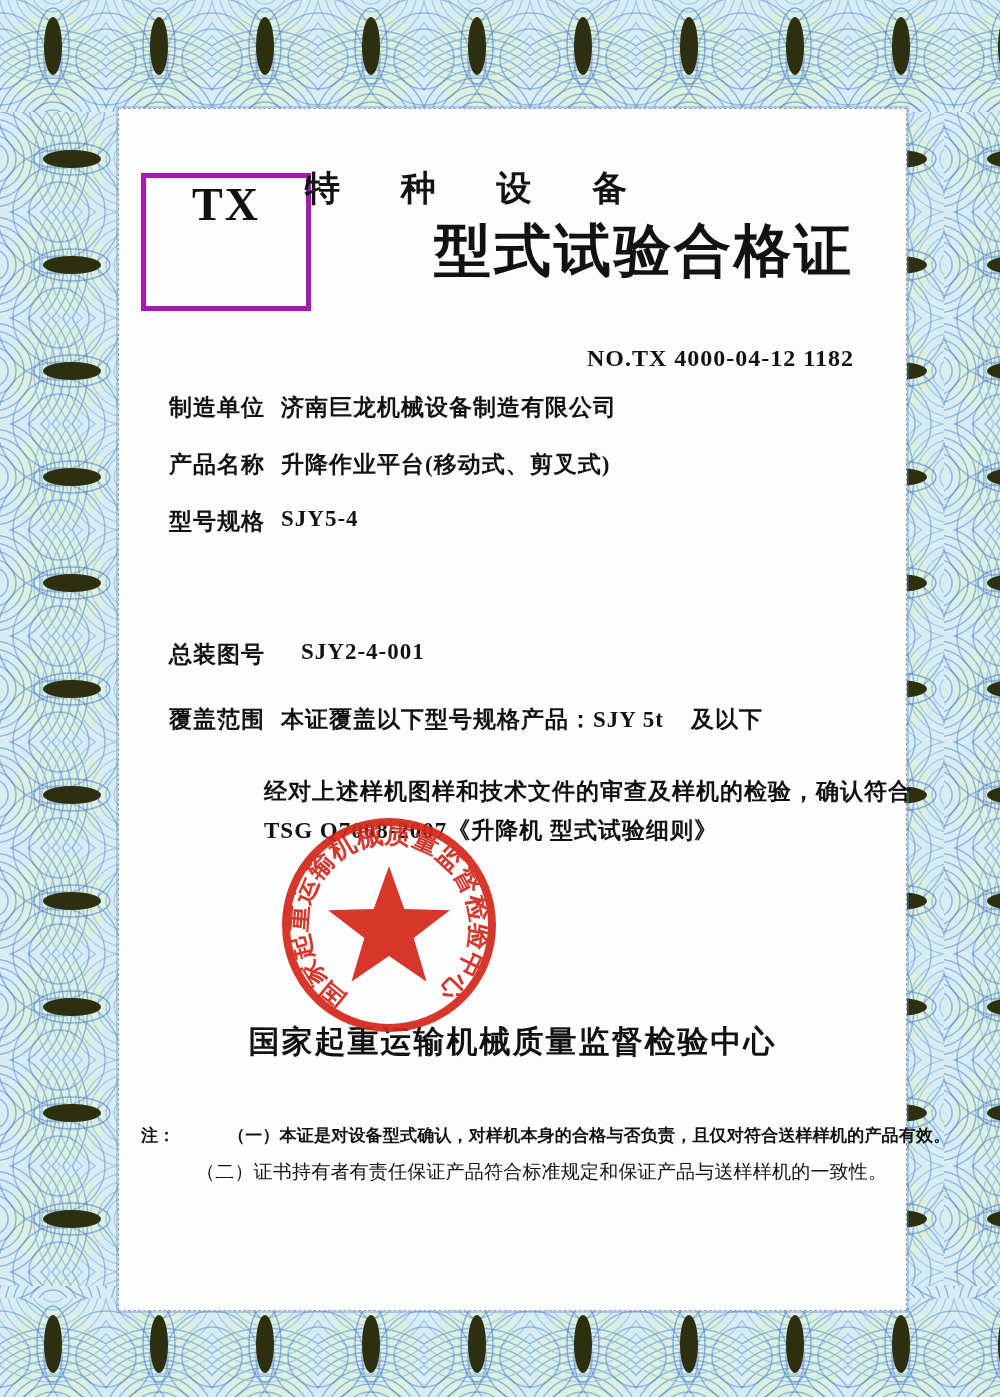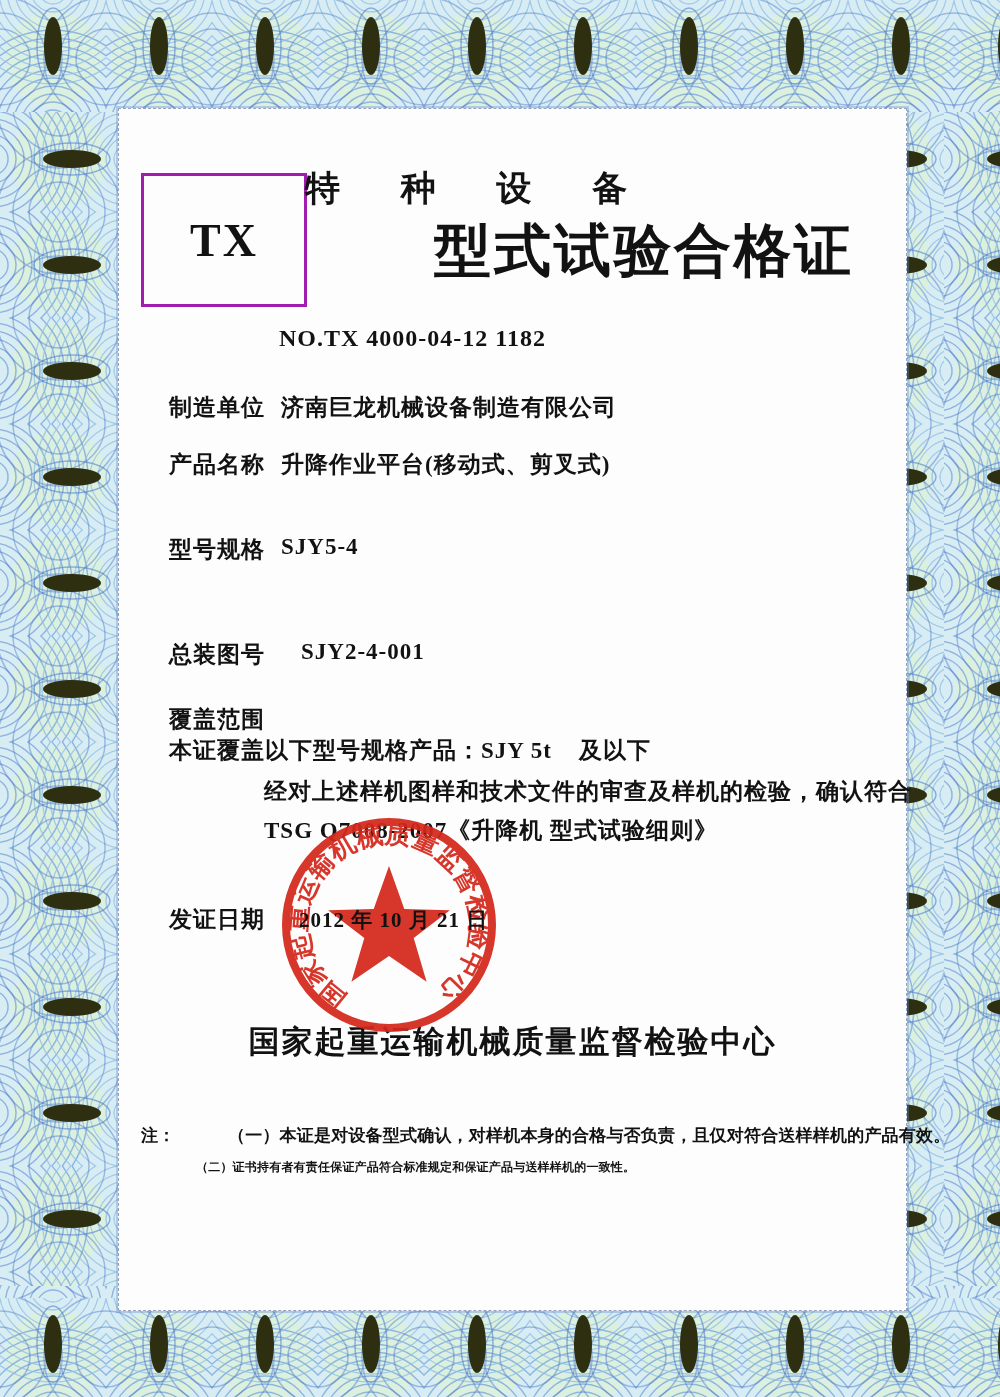--- a/index.html
+++ b/index.html
@@ -8,43 +8,43 @@
     font-family:"Liberation Serif","DejaVu Serif",serif;color:#121212;
   }
   svg.border-art{position:absolute;left:0;top:0;}
   .content{
     position:absolute;left:118px;top:108px;width:787px;height:1201px;
     background:#fdfdfd;border:1px dashed rgba(60,90,150,.55);
     box-shadow:0 0 0 2px rgba(96,138,196,.35);
   }
   .content *{position:absolute;white-space:nowrap;}
   .tx-box{
-    left:22px;top:64px;width:160px;height:128px;border:3px solid #a21caf;background:#fdfdfd;
-    display:flex;align-items:center;justify-content:center;
+    left:22px;top:64px;width:160px;height:128px;border:5px solid #a21caf;background:#fdfdfd;
+    display:flex;justify-content:center;
   }
   .tx-box span{position:static;font-size:46px;font-weight:bold;letter-spacing:2px;}
   .title-top{left:160px;top:56px;width:575px;text-align:left;font-size:35px;font-weight:bold;
     letter-spacing:26px;text-indent:26px;}
   .title-main{left:160px;top:104px;width:575px;text-align:right;font-size:57px;font-weight:bold;letter-spacing:3px;}
-  .cert-no{left:160px;top:216px;width:575px;text-align:left;font-size:24px;font-weight:600;letter-spacing:1px;}
+  .cert-no{left:160px;top:236px;width:575px;text-align:right;font-size:24px;font-weight:600;letter-spacing:1px;}
   .row{display:flex;font-size:23px;font-weight:bold;letter-spacing:1px;left:50px;}
   .row .lbl{position:static;width:112px;flex:0 0 auto;}
   .row .val{position:static;white-space:pre;}
-  .row-0{top:283px;} .row-1{top:340px;} .row-2{top:397px;margin-top:28px;} .row-3{top:454px;} .row-4{top:530px;gap:20px;}
-  .coverage-row{top:595px;flex-direction:column;}
+  .row-0{top:283px;} .row-1{top:340px;} .row-2{top:397px;} .row-3{top:454px;} .row-4{top:530px;gap:20px;}
+  .coverage-row{top:595px;}
   .cov-line2{left:145px;top:649px;font-size:23px;font-weight:bold;letter-spacing:1px;margin-top:18px;}
   .cov-line3{left:145px;top:706px;font-size:23px;font-weight:bold;letter-spacing:1px;}
   .issue-row{top:795px;z-index:6;}
   .issue-row .lbl{width:130px;}
   .issue-row .val{font-size:21px;font-weight:bold;letter-spacing:1px;padding-top:2px;}
   .seal{left:154px;top:700px;z-index:5;opacity:.93;}
   .authority{left:0;top:912px;width:787px;text-align:center;font-size:31px;font-weight:bold;letter-spacing:2px;}
   .notes-label{left:22px;top:1015px;font-size:17px;font-weight:bold;}
   .note-1{left:77px;top:1015px;font-size:17px;font-weight:600;letter-spacing:0.2px;margin-left:32px;}
-  .note-2{left:77px;top:1050px;font-size:12px;font-weight:700;letter-spacing:0.2px;}
+  .note-2{left:77px;top:1050px;font-size:19px;font-weight:400;letter-spacing:0.2px;}
 </style>
 </head>
 <body>
 
 <div class="page">
 
   <svg class="border-art" width="1000" height="1397" viewBox="0 0 1000 1397" aria-hidden="true">
     <defs>
       <g id="tileArt">
         <rect width="106" height="118" fill="#d8edf3"></rect>
@@ -127,24 +127,20 @@
       <span class="val">SJY2-4-001</span>
     </div>
 
     <div class="row coverage-row">
       <span class="lbl">覆盖范围</span>
       <span class="val">本证覆盖以下型号规格产品：SJY 5t    及以下</span>
     </div>
     <div class="cov-line2">经对上述样机图样和技术文件的审查及样机的检验，确认符合</div>
     <div class="cov-line3">TSG Q7008-2007《升降机 型式试验细则》</div>
 
-    <div class="row issue-row">
-      <span class="lbl">发证日期</span>
-      <span class="val">2012 年 10 月 21 日</span>
-    </div>
 
     <svg class="seal" width="232" height="232" viewBox="0 0 232 232" aria-hidden="true">
       <defs>
         <path id="sealArc" d="M 75 187 A 82 82 0 1 1 157 187" fill="none"></path>
       </defs>
       <circle cx="116" cy="116" r="103" fill="none" stroke-width="8" stroke="#d5281c"></circle>
       <polygon points="116,57 131.3,100 176.9,101.2 140.7,129 153.6,172.8 116,147 78.4,172.8 91.3,129 55.1,101.2 100.7,100" fill="#d5281c"></polygon>
       <text font-size="26" font-weight="bold" letter-spacing="1" font-family="Liberation Serif, DejaVu Serif, serif" fill="#d5281c">
         <textPath href="#sealArc" startOffset="0" textLength="420" lengthAdjust="spacing">国家起重运输机械质量监督检验中心</textPath>
       </text>

